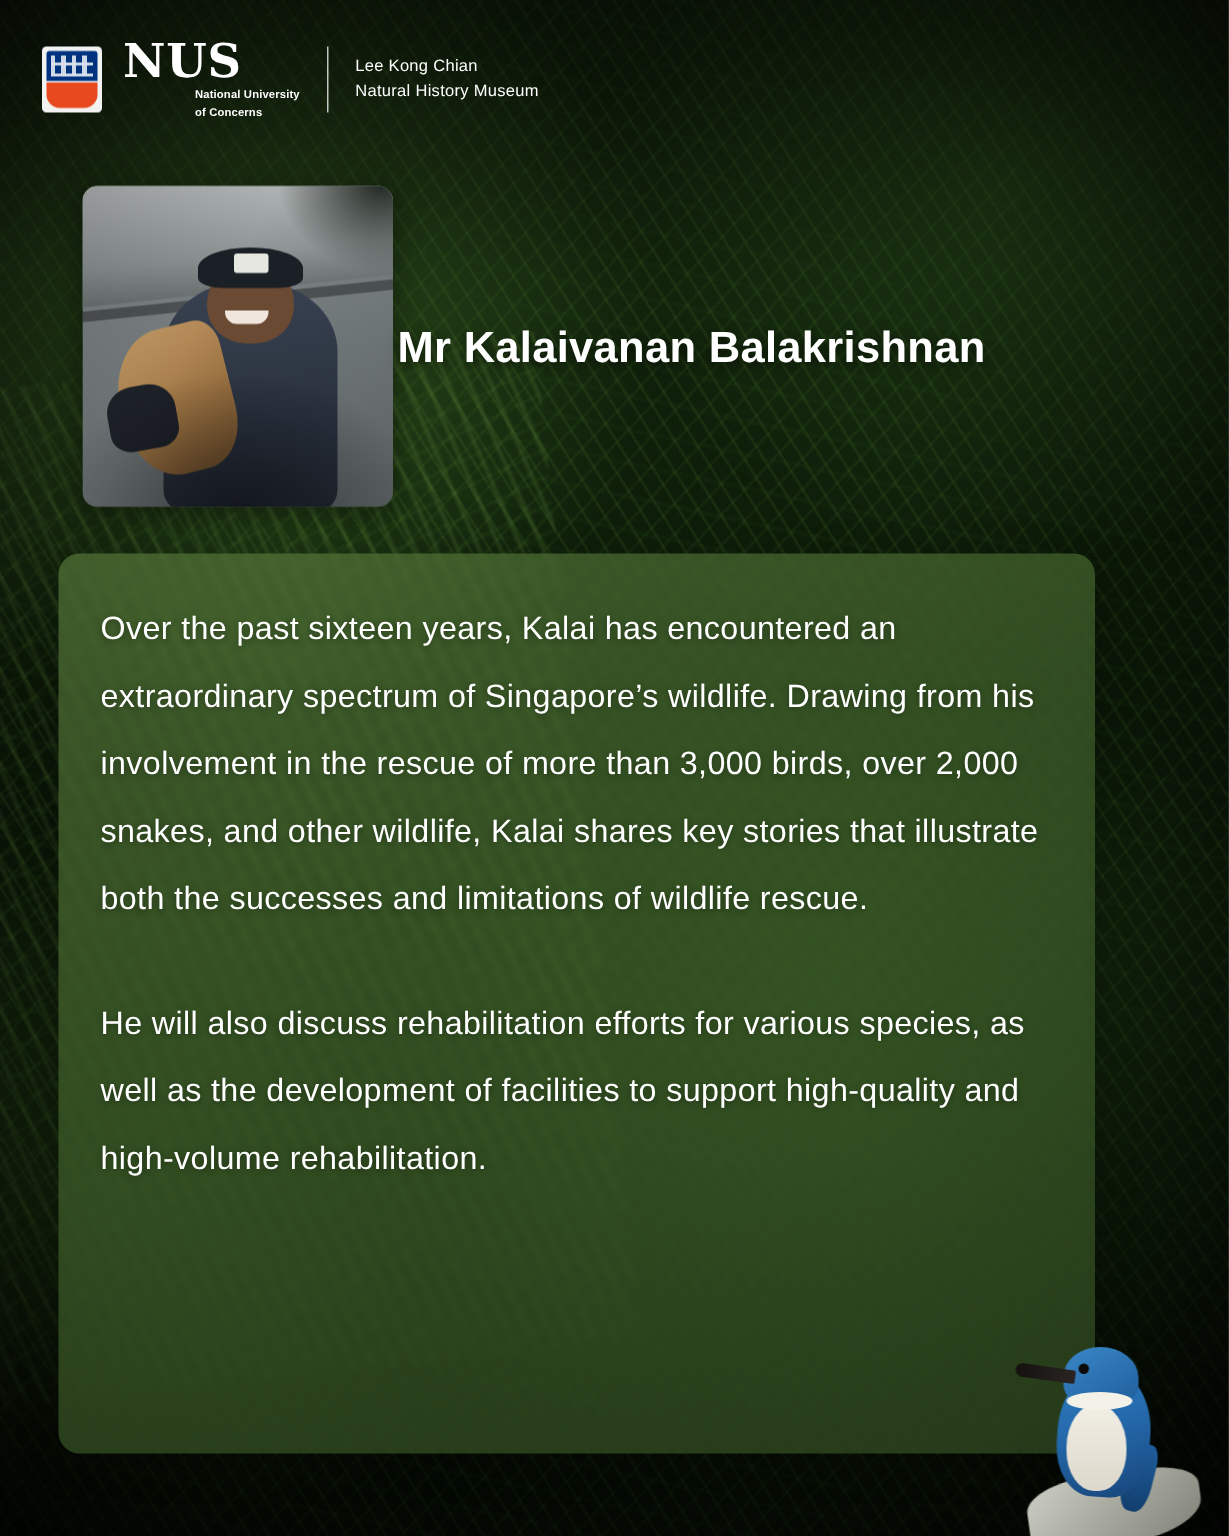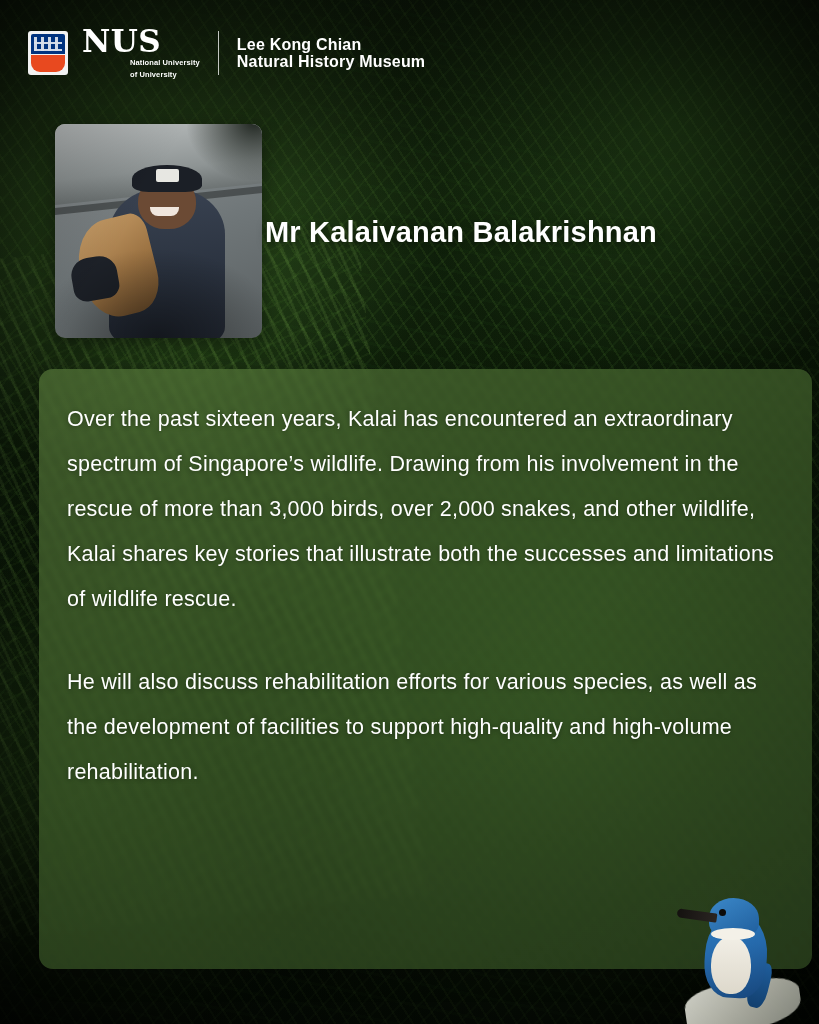--- a/index.html
+++ b/index.html
@@ -128,24 +128,23 @@
     margin-left: 48px;
   }
   .logo-divider {
     width: 1px;
     height: 44px;
     background: rgba(255,255,255,0.75);
     margin: 0 4px;
   }
   .museum-name {
     color: #ffffff;
-    font-size: 16px;
+    font-size: 11px;
     line-height: 17px;
     letter-spacing: 0.2px;
-    font-weight: bold;
   }
 
   
   .photo-frame {
     position: absolute;
     left: 55px;
     top: 124px;
     width: 207px;
     height: 214px;
     border-radius: 10px;
@@ -269,21 +268,21 @@
     letter-spacing: 0.2px;
     margin-top: 3px;
     text-shadow: 0 2px 8px rgba(0,0,0,0.5);
   }
 
   
   .copy-panel {
     position: absolute;
     left: 39px;
     top: 369px;
-    width: 773px;
+    width: 691px;
     height: 600px;
     border-radius: 14px;
     background: linear-gradient(160deg, rgba(92,126,62,0.62) 0%, rgba(72,106,48,0.60) 45%, rgba(58,88,40,0.62) 100%);
     backdrop-filter: blur(2px);
     box-shadow: 0 6px 26px rgba(0,0,0,0.28);
     box-sizing: border-box;
     padding: 28px 34px 24px 28px;
     z-index: 4;
   }
   .copy-para {
@@ -395,21 +394,21 @@
 
   <div class="header">
     <span class="nus-crest">
       <span class="crest-top"></span>
       <span class="crest-grid"></span>
       <span class="crest-bottom"></span>
     </span>
     <span class="nus-block">
       <span class="nus-word">NUS</span>
       <span class="nus-sub">National University</span>
-      <span class="nus-sub">of University</span>
+      <span class="nus-sub">of Concerns</span>
     </span>
     <span class="logo-divider"></span>
     <span class="museum-name">
       <span>Lee Kong Chian</span><br>
       <span>Natural History Museum</span>
     </span>
   </div>
 
   <div class="photo-frame">
     <div class="photo-art">

